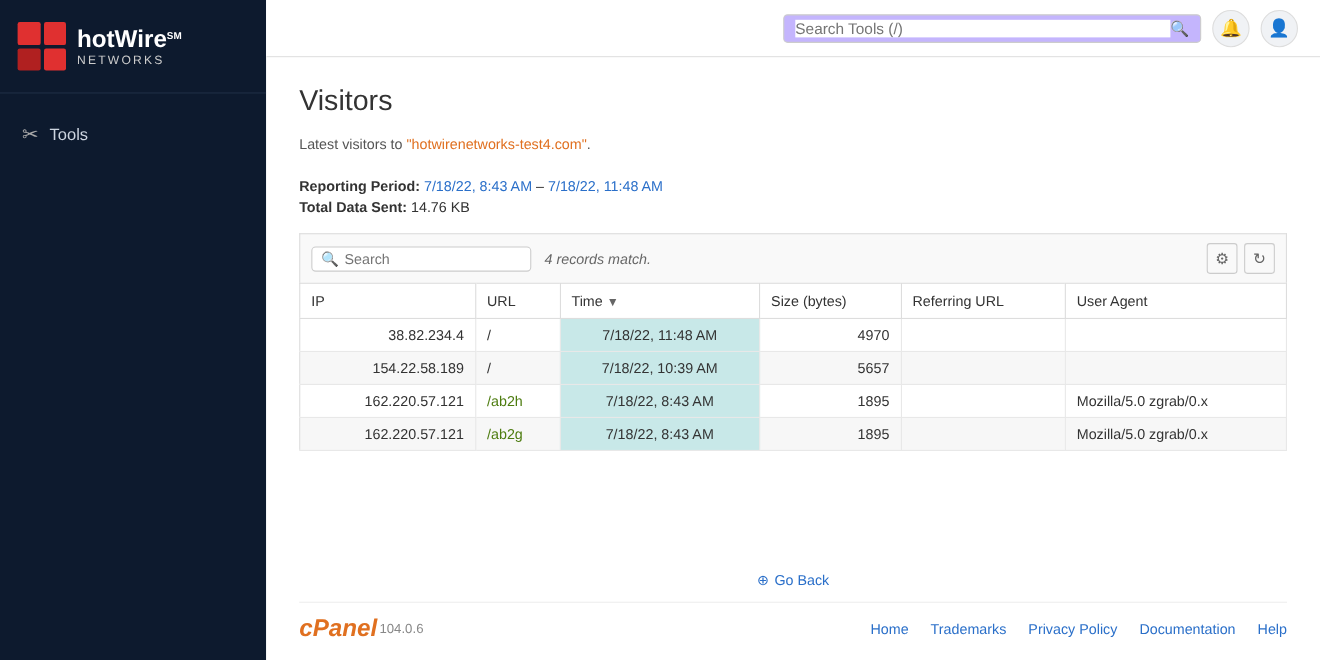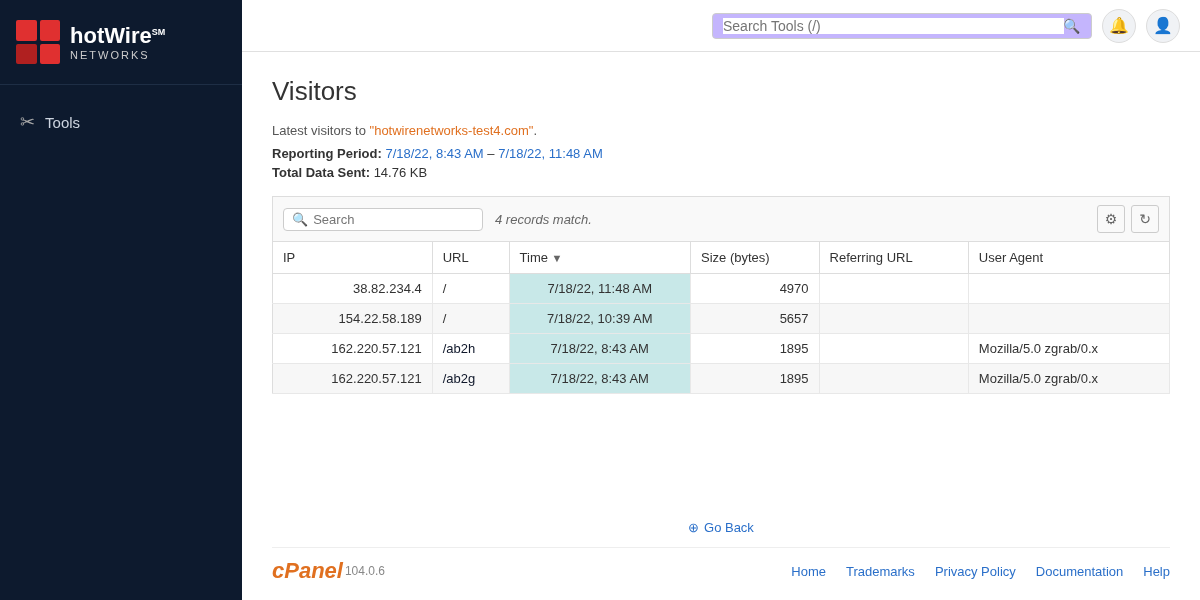--- a/index.html
+++ b/index.html
@@ -97,21 +97,21 @@
       color: #555;
       font-size: 16px;
     }
 
     
     .content {
       padding: 24px 30px;
       flex: 1;
     }
     .page-title { font-size: 26px; font-weight: 300; color: #333; margin-bottom: 16px; }
-    .subtitle { color: #555; font-size: 13px; margin-bottom: 8px; }
+    .subtitle { color: #555; font-size: 13px; margin-bottom: 24px; }
     .subtitle a { color: #e07020; text-decoration: none; }
     .reporting-info { font-size: 13px; color: #333; margin-bottom: 4px; }
     .reporting-info span.label { font-weight: bold; }
     .reporting-info a { color: #2a6fc9; text-decoration: none; }
     .total-data { font-size: 13px; color: #333; margin-bottom: 16px; }
     .total-data span.label { font-weight: bold; }
 
     
     .table-toolbar {
       display: flex;
@@ -163,21 +163,21 @@
     td {
       padding: 7px 10px;
       border-right: 1px solid #e8e8e8;
       border-bottom: 1px solid #e8e8e8;
       color: #333;
       vertical-align: middle;
     }
     tr:nth-child(even) { background: #f7f7f7; }
     tr:nth-child(odd) { background: white; }
     .td-ip { text-align: right; }
-    .td-url a { color: #0f172a; text-decoration: none; }
+    .td-url a { color: #4d7c0f; text-decoration: none; }
     .td-time { background: #c8e8e8 !important; text-align: center; }
     .td-size { text-align: right; }
     .sort-arrow { color: #666; font-size: 11px; }
 
     
     .footer {
       padding: 16px 30px;
       display: flex;
       flex-direction: column;
       align-items: center;

